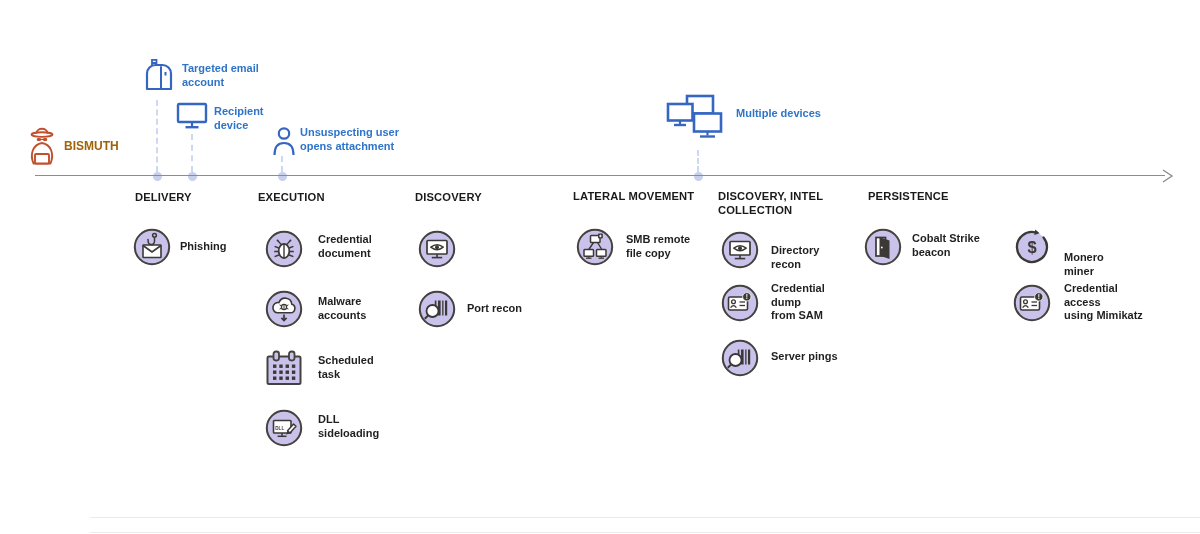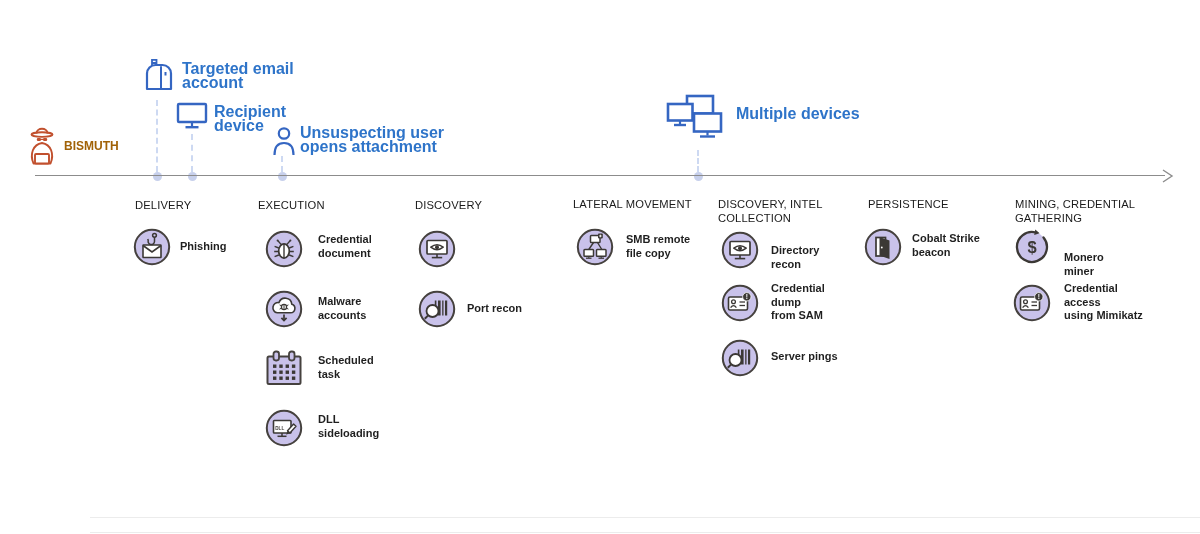--- a/index.html
+++ b/index.html
@@ -1,23 +1,23 @@
 <!DOCTYPE html>
 <html><head>
 <meta charset="utf-8">
 <style>
   html,body{margin:0;padding:0;background:#fff;}
   #canvas{position:relative;width:1200px;height:534px;background:#fff;overflow:hidden;
           font-family:"Liberation Sans",sans-serif;}
   .abs{position:absolute;}
-  .hdr{position:absolute;font-size:11.2px;font-weight:normal;color:#1a1a1a;
-       line-height:14px;white-space:pre-line;letter-spacing:.15px;margin-top:8px;}
+  .hdr{position:absolute;font-size:11.2px;font-weight:bold;color:#1a1a1a;
+       line-height:14px;white-space:pre-line;letter-spacing:.15px;}
   .lbl{position:absolute;font-size:11px;font-weight:bold;color:#1f1f1f;
        line-height:13.5px;white-space:pre-line;}
-  .blbl{position:absolute;font-size:16px;font-weight:bold;color:#2e74c9;
+  .blbl{position:absolute;font-size:11px;font-weight:bold;color:#2e74c9;
         line-height:13.5px;white-space:pre-line;}
   .actor-lbl{position:absolute;font-size:12px;font-weight:bold;color:#a16207;}
   .dash{position:absolute;width:0;border-left:2px dashed #cdd9f2;}
   .dot{position:absolute;width:9px;height:9px;border-radius:50%;background:#c7d0ec;}
   .tline{position:absolute;height:1.3px;background:#8c8c8c;}
   .faint{position:absolute;height:1px;background:#ececec;}
   svg{display:block;}
   text{font-family:"Liberation Sans",sans-serif;}
 </style>
 </head>
@@ -214,22 +214,20 @@
     <path d="M1,1 L10,7 L1,13" fill="none" stroke="#8c8c8c" stroke-width="1.4"></path>
   </svg>
 
   <div class="hdr" style="left:135px;top:190px">DELIVERY</div>
   <div class="hdr" style="left:258px;top:190px">EXECUTION</div>
   <div class="hdr" style="left:415px;top:190px">DISCOVERY</div>
   <div class="hdr" style="left:573px;top:189px">LATERAL MOVEMENT</div>
   <div class="hdr" style="left:718px;top:189px">DISCOVERY, INTEL
 COLLECTION</div>
   <div class="hdr" style="left:868px;top:189px">PERSISTENCE</div>
-  <div class="hdr" style="left:1015px;top:189px">MINING, CREDENTIAL
-GATHERING</div>
 
   <svg class="abs" style="left:133px;top:228px" width="38" height="38">
       <use href="#sym-phishing"></use>
     </svg>
   <div class="lbl" style="left:180px;top:240px">Phishing</div>
 
   <svg class="abs" style="left:265px;top:230px" width="38" height="38">
       <use href="#sym-bug"></use>
     </svg>
   <div class="lbl" style="left:318px;top:233px">Credential

